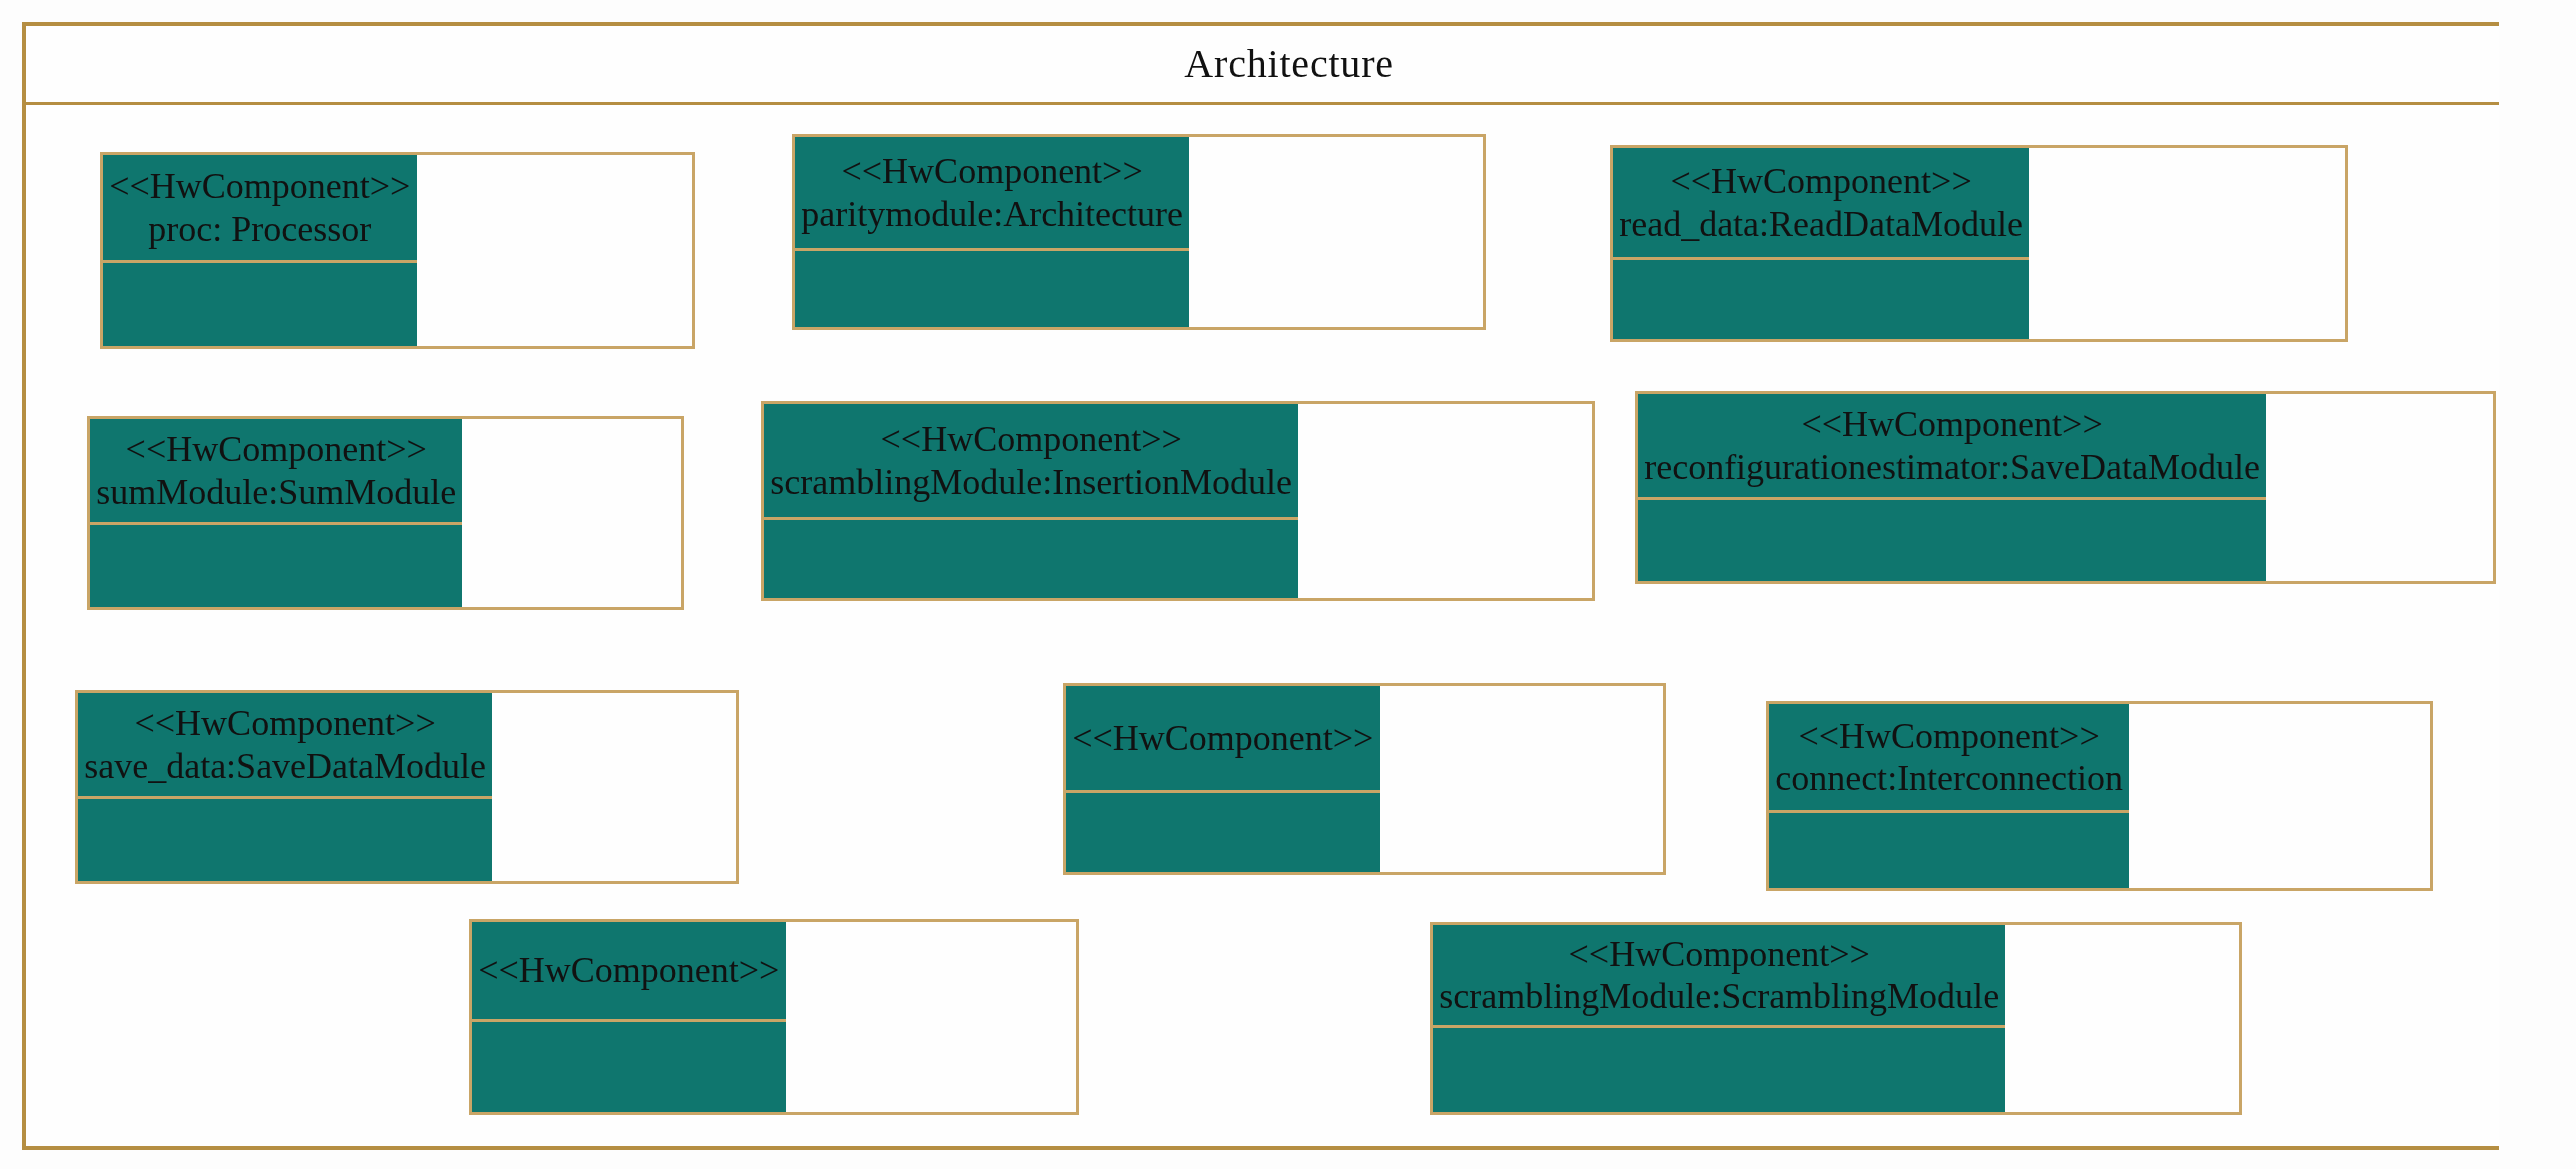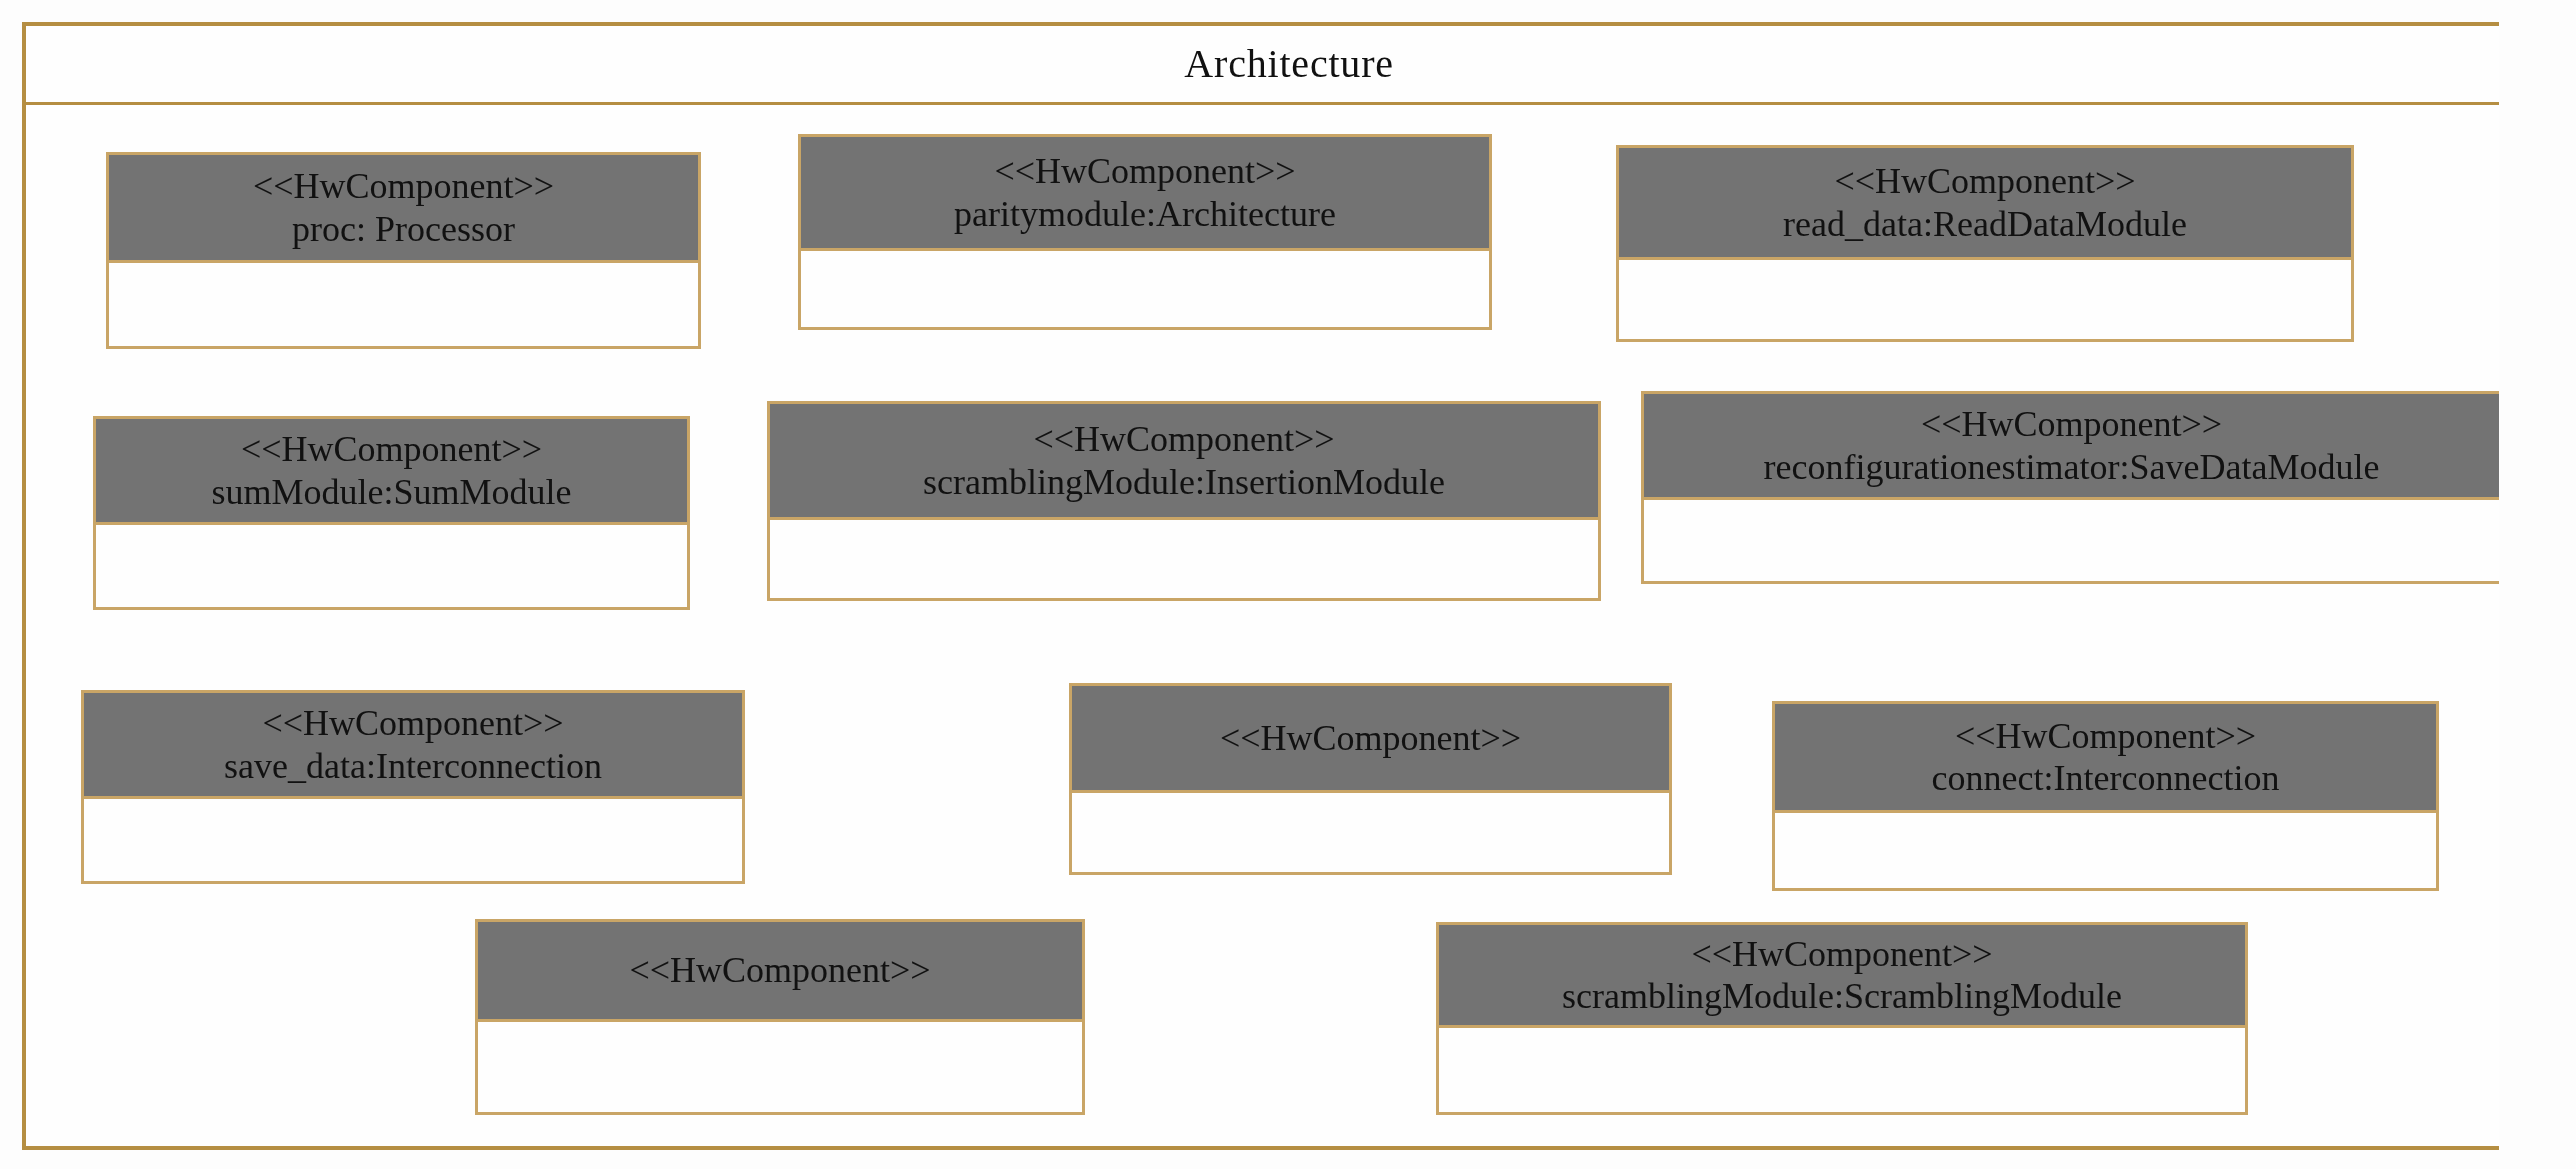--- a/index.html
+++ b/index.html
@@ -24,22 +24,22 @@
     border-bottom:3.9px solid #B58E42;
     display:flex;align-items:center;justify-content:center;
     font-size:40px;
     letter-spacing:0.8px;
   }
   
   .hwbox{
     position:absolute;
     box-sizing:border-box;
     border:3.1px solid #C9A566;
-    background:#737373;
-    display:flex;flex-direction:column;margin-left:6px;
+    background:#0f766e;
+    display:flex;flex-direction:row;
   }
   .hw-header{
     box-sizing:border-box;
     height:var(--hh,108px);
     border-bottom:3.1px solid #C9A566;
     display:flex;flex-direction:column;justify-content:center;
     text-align:center;
     font-size:36px;line-height:1.18;
     padding:0 6.2px;
     white-space:nowrap;
@@ -110,21 +110,21 @@
     <div class="hw-header">
       <div>&lt;&lt;HwComponent&gt;&gt;</div>
       <div>reconfigurationestimator:SaveDataModule</div>
     </div>
     <div class="hw-body"></div>
   </div>
 
   <div class="hwbox b7">
     <div class="hw-header">
       <div>&lt;&lt;HwComponent&gt;&gt;</div>
-      <div>save_data:Interconnection</div>
+      <div>save_data:SaveDataModule</div>
     </div>
     <div class="hw-body"></div>
   </div>
 
   <div class="hwbox b8">
     <div class="hw-header">
       <div>&lt;&lt;HwComponent&gt;&gt;</div>
     </div>
     <div class="hw-body"></div>
   </div>

